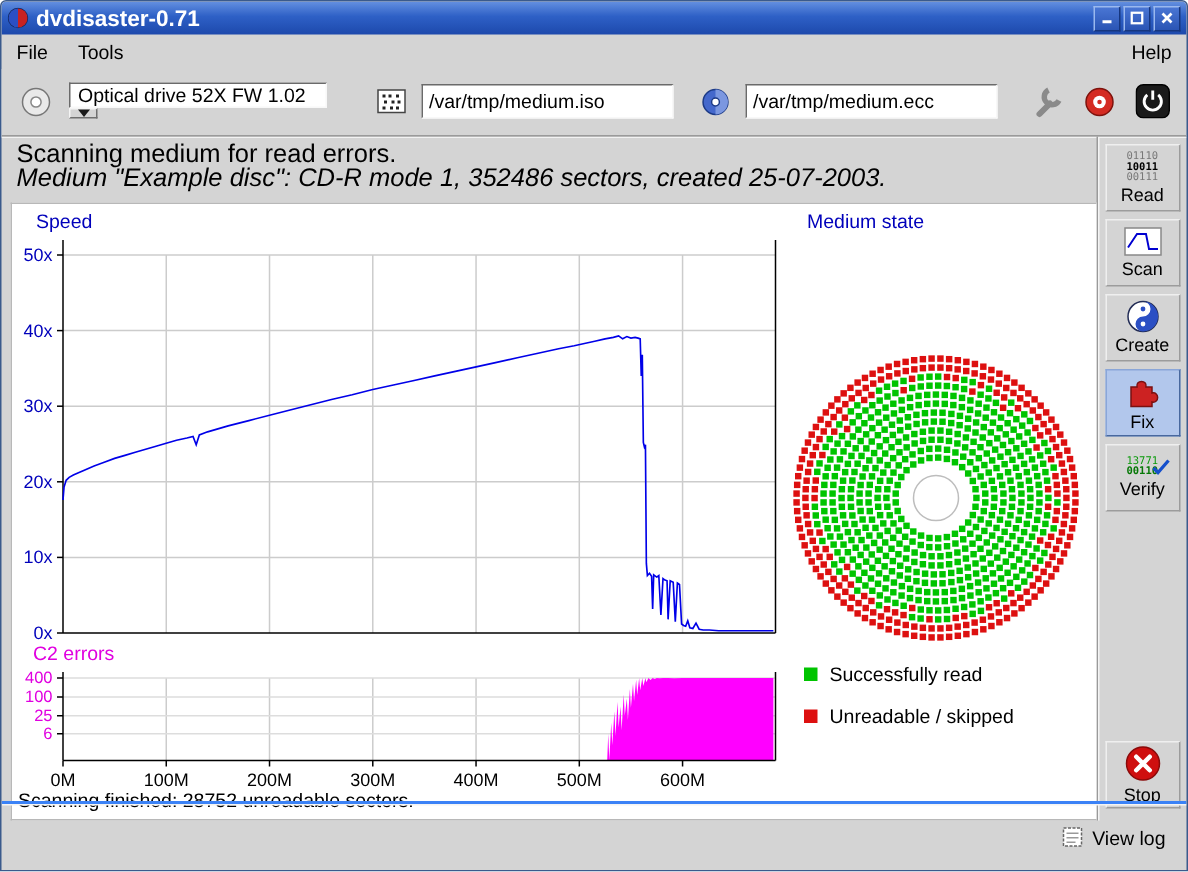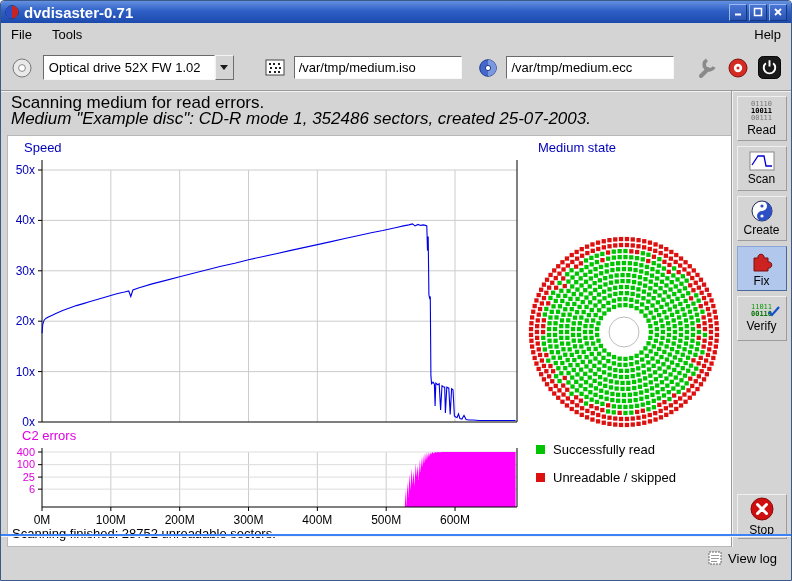--- a/index.html
+++ b/index.html
@@ -25,21 +25,21 @@
   
   .menubar{position:absolute;left:0;top:22px;right:0;height:22px;display:flex;align-items:center;padding:0 10px;gap:20px;font-size:13px;}
   .menu-item{cursor:default;}
   .menu-right{margin-left:auto;}
   
   .toolbar{
     position:absolute;left:0;top:44px;right:0;height:46px;display:flex;align-items:center;
     padding:0 8px;gap:5px;border-bottom:1px solid #9a9a9a;box-shadow:0 1px 0 #f2f2f2;
   }
   .icon-btn{width:30px;height:30px;background:transparent;border:none;padding:0;display:flex;align-items:center;justify-content:center;}
-  .combo{display:flex;height:25px;margin:0 23px 0 2px;}
+  .combo{display:flex;height:25px;margin:0 23px 0 2px;flex-direction:column;}
   .combo-text{
     width:172px;background:#fff;border:1px solid;border-color:#6a6a6a #f8f8f8 #f8f8f8 #6a6a6a;
     font-size:13px;display:flex;align-items:center;padding:0 5px;white-space:nowrap;overflow:hidden;
   }
   .combo-arrow-btn{
     width:19px;background:#d4d4d4;border:1px solid;border-color:#f4f4f4 #6f6f6f #6f6f6f #f4f4f4;
     display:flex;align-items:center;justify-content:center;
   }
   .arrow-down{width:0;height:0;border-left:4px solid transparent;border-right:4px solid transparent;border-top:5px solid #1a1a1a;}
   .entry{
@@ -1076,21 +1076,21 @@
         <span>Create</span>
       </button>
       <button class="side-btn active">
         <svg width="24" height="24" viewBox="0 0 24 24">
           <path d="M4,9 L8,9 C7,4 15,4 14,9 L18,9 L18,13 C23,12 23,20 18,19 L18,22 L4,22 Z" fill="#cc2222" stroke="#7a1010"></path>
         </svg>
         <span>Fix</span>
       </button>
       <button class="side-btn">
         <span class="bits bits-green verify-ic">
-          <span>11011</span>
+          <span>13771</span>
             <b>00110</b>
           <svg class="verify-check" width="12" height="11" viewBox="0 0 12 11">
             <polyline points="1,6 4,9 11,1" fill="none" stroke="#1550cc" stroke-width="2.2"></polyline>
           </svg>
         </span>
         <span>Verify</span>
       </button>
       <button class="side-btn stop">
         <svg width="26" height="26" viewBox="0 0 26 26">
           <circle cx="13" cy="13" r="11" fill="#cf0f0f" stroke="#8a0a0a"></circle>

